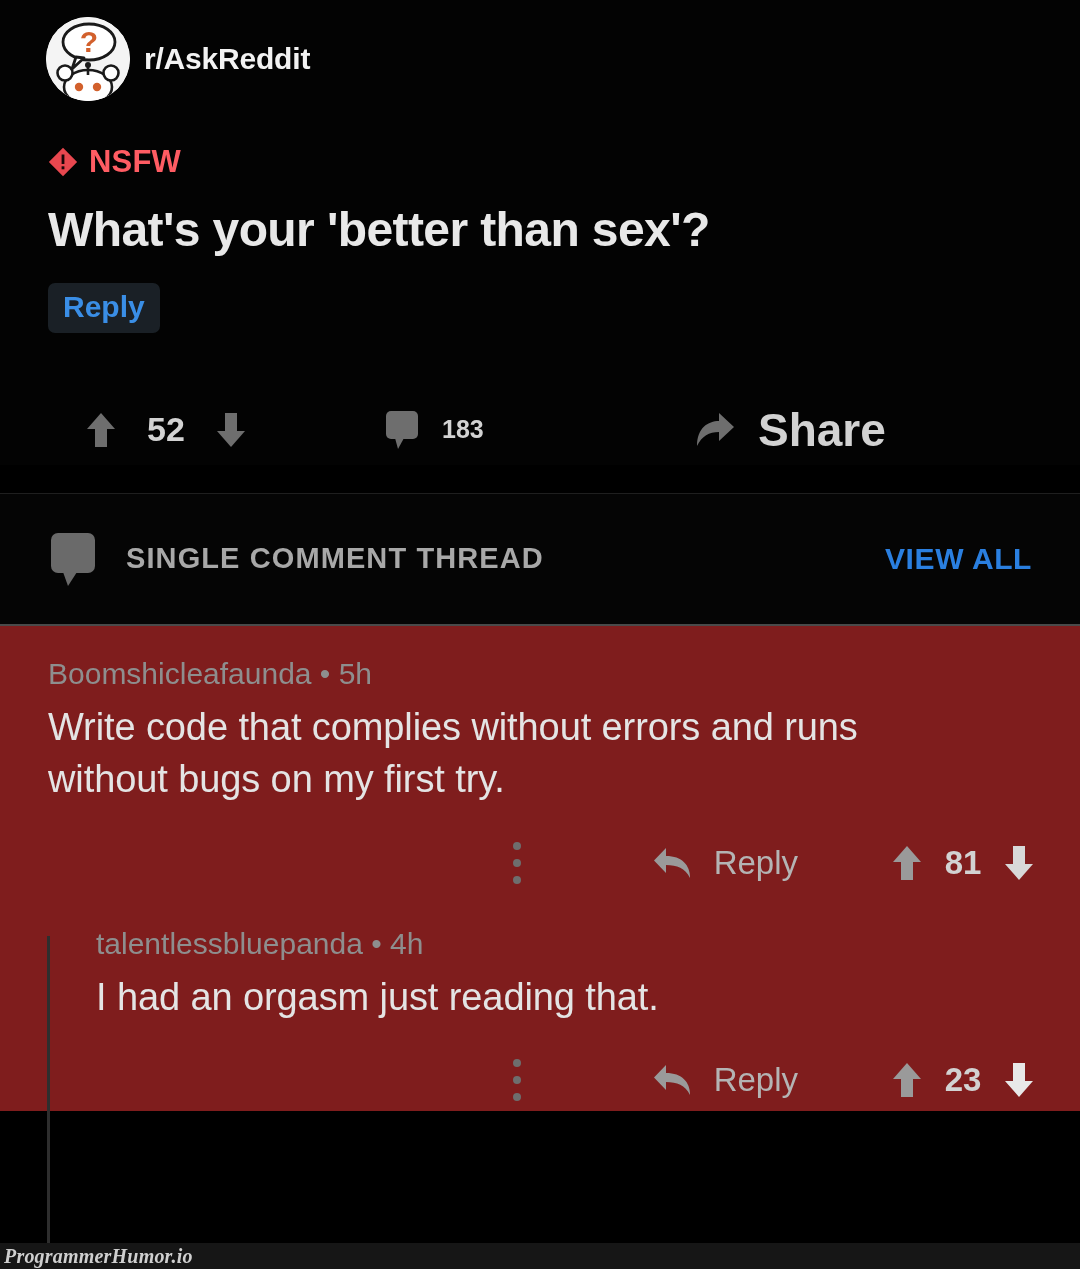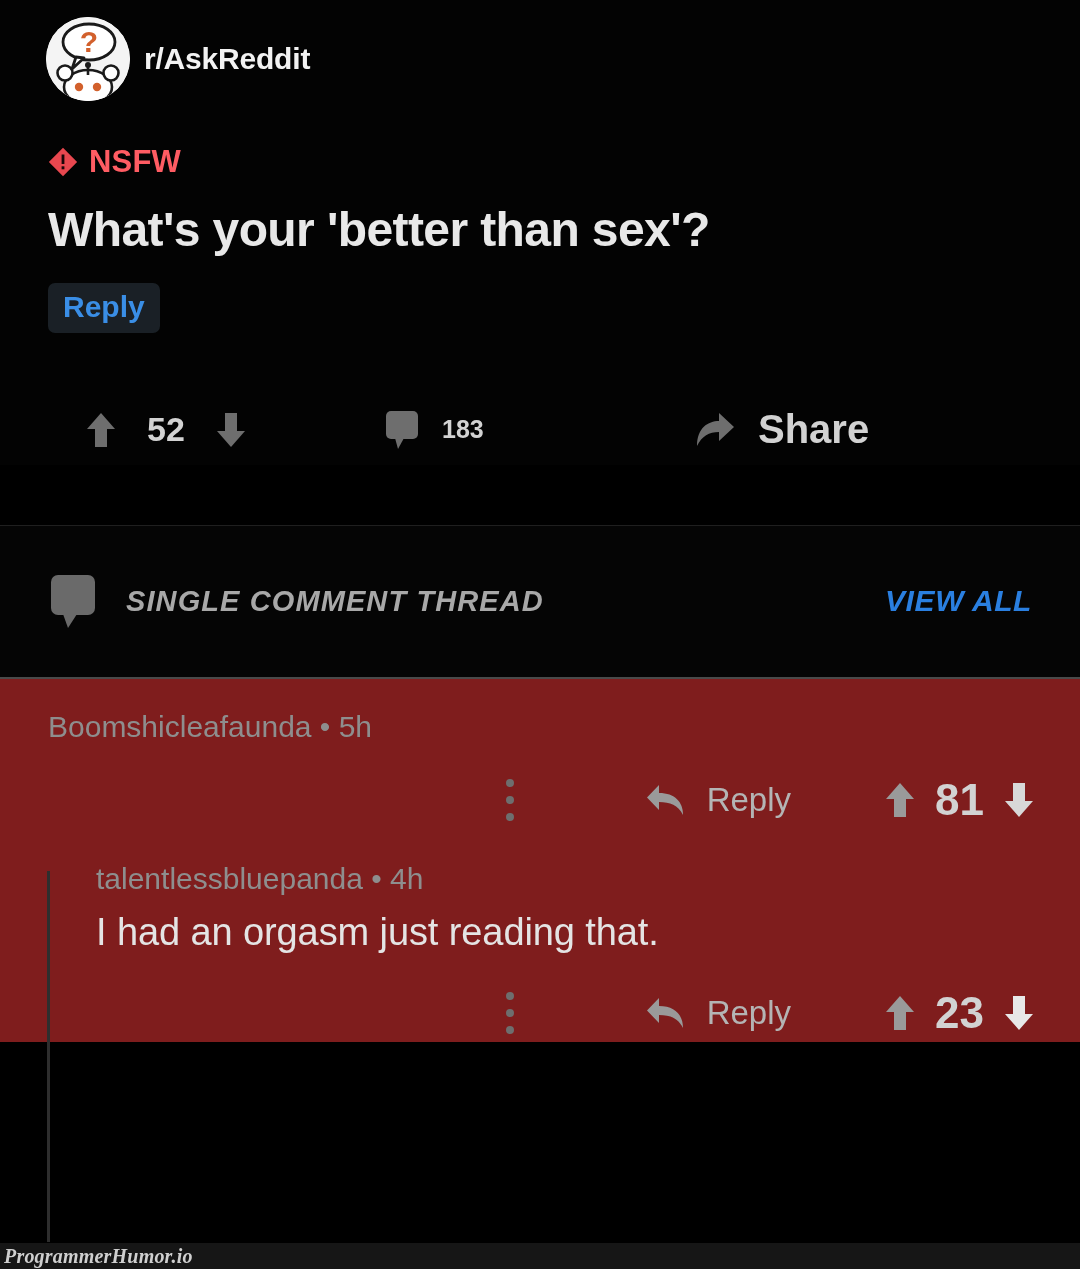--- a/index.html
+++ b/index.html
@@ -138,38 +138,37 @@
   .bubble-ico { width: 36px; height: 42px; display: block; }
   .comment-count {
     font-size: 25px;
     font-weight: bold;
     color: #d2d2d2;
     margin-left: 22px;
   }
   .share-group { display: flex; align-items: center; }
   .share-ico { width: 42px; height: 40px; display: block; }
   .share-label {
-    font-size: 40px;
+    font-size: 46px;
     font-weight: bold;
     color: #d2d2d2;
     margin-left: 22px;
   }
 
   
   .thread-band {
-    margin-top: 60px;
-    height: 154px;
+    margin-top: 28px;
+    height: 133px;
     background: #050505;
     border-top: 1px solid #1f1f1f;
     border-bottom: 2px solid #4a4a4a;
     display: flex;
     align-items: center;
     padding: 0 48px 0 48px;
     box-sizing: border-box;
-    font-style: italic;
   }
   .band-left { display: flex; align-items: center; flex: 1 1 auto; }
   .band-bubble { width: 50px; height: 58px; display: block; }
   .band-label {
     margin-left: 28px;
     font-size: 29px;
     font-weight: bold;
     color: #a8a8a8;
     letter-spacing: 1.1px;
   }
@@ -216,21 +215,21 @@
   }
   .kebab { width: 10px; height: 46px; display: block; margin-right: 130px; }
   .reply-btn { display: flex; align-items: center; margin-right: 92px; }
   .reply-ico { width: 40px; height: 36px; display: block; }
   .reply-label {
     font-size: 33px;
     color: #b4b4b4;
     margin-left: 22px;
   }
   .cvote { display: flex; align-items: center; }
-  .cvote .vote-count { font-size: 44px; margin: 4px 18px; min-width: 42px; }
+  .cvote .vote-count { font-size: 33px; margin: 12px 18px; min-width: 42px; }
 
   
   .watermark-strip {
     position: absolute;
     left: 0;
     bottom: 0;
     width: 1080px;
     height: 26px;
     background: #161616;
   }
@@ -321,20 +320,21 @@
     </svg>
     <span class="band-label">SINGLE COMMENT THREAD</span>
   </div>
   <span class="band-action">VIEW ALL</span>
 </div>
 
 <div class="comments">
 
   <div class="comment top">
     <div class="comment-author">Boomshicleafaunda • 5h</div>
+    <div class="comment-body">Write code that complies without errors and runs without bugs on my first try.</div>
     <div class="comment-actions">
       <svg class="kebab" viewBox="0 0 10 46">
         <circle cx="5" cy="6" r="4" fill="#6e6e6e"></circle>
         <circle cx="5" cy="23" r="4" fill="#6e6e6e"></circle>
         <circle cx="5" cy="40" r="4" fill="#6e6e6e"></circle>
       </svg>
       <div class="reply-btn">
         <svg class="reply-ico" viewBox="0 0 40 36">
           <path d="M14 3 L14 11 C30 11 38 20 38 33 C33 23 25 20 14 20 L14 28 L2 15.5 Z" fill="#9a9a9a"></path>
         </svg>

